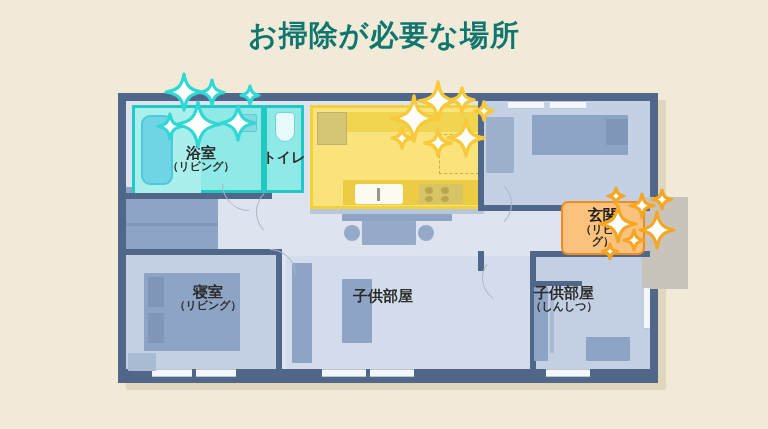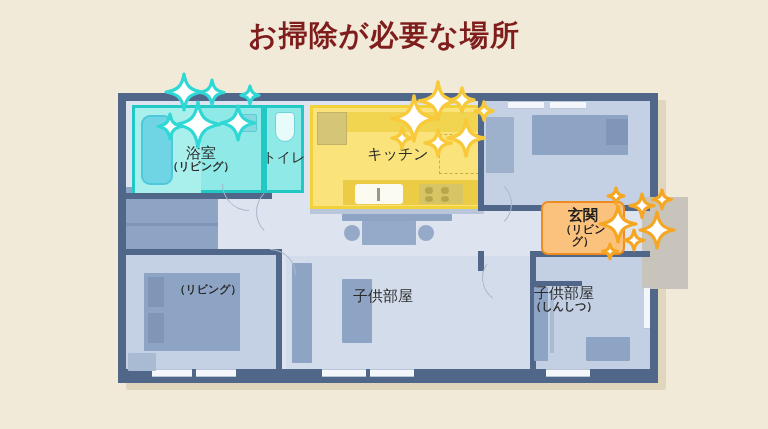--- a/index.html
+++ b/index.html
@@ -13,21 +13,21 @@
   }
   #stage{position:relative;width:768px;height:429px;}
 
   
   .title{
     position:absolute;left:0;top:16px;width:768px;
     text-align:center;
     font-size:29px;
     font-weight:700;
     letter-spacing:1px;
-    color:#7f1d1d;
+    color:#0f766e;
     font-family:"DejaVu Sans","Liberation Sans",sans-serif;
   }
 
   
   .plan-shadow{
     position:absolute;left:126px;top:100px;width:540px;height:290px;
     background:#e0d5bd;border-radius:2px;
   }
   .plan{
     position:absolute;left:118px;top:93px;width:540px;height:290px;
@@ -49,36 +49,37 @@
   .hl-cyan{background:#8fe9e6;border:3px solid #22c8c4;box-sizing:border-box;}
   .hl-cyan-lite{background:#a9f0ed;}
   .hl-yellow{background:#f9e37a;border:3px solid #f2d23a;box-sizing:border-box;}
 
   
   .lab{
     position:absolute;text-align:center;color:#2a2a2a;
     font-family:"DejaVu Sans","Liberation Sans",sans-serif;
     line-height:1.08;white-space:nowrap;
   }
-  .lab .l1{display:block;font-size:15px;font-weight:400;}
+  .lab .l1{display:block;font-size:15px;font-weight:700;}
   .lab .l2{display:block;font-size:11px;font-weight:700;}
   .lab.small .l1{font-size:14px;}
 
   .entry-lab{
     position:absolute;
     background:#fbc27e;
     border:2.5px solid #ef8c21;
     border-radius:7px;
     box-sizing:border-box;
     text-align:center;
     padding:4px 12px 5px;
     color:#22201c;
     font-family:"DejaVu Sans","Liberation Sans",sans-serif;
     line-height:1.1;
     z-index:40;
+    margin-left:20px;
   }
   .entry-lab .l1{display:block;font-size:15px;font-weight:700;}
   .entry-lab .l2{display:block;font-size:11px;font-weight:700;}
 
   
   .spk{position:absolute;pointer-events:none;z-index:45;}
   .spk svg{display:block;}
 </style>
 </head>
 <body>
@@ -124,23 +125,20 @@
         <div style="position:absolute;left:126px;top:26px;width:40px;height:40px;border:1.3px dashed #c9ae3a;box-sizing:border-box;"></div>
         <div style="position:absolute;left:30px;top:72px;width:138px;height:25px;background:#eccc45;"></div>
         <div style="position:absolute;left:42px;top:76px;width:48px;height:20px;background:#fbfbf2;border-radius:3px;"></div>
         <div style="position:absolute;left:64px;top:80px;width:3px;height:13px;background:#98988a;"></div>
         <div style="position:absolute;left:106px;top:76px;width:44px;height:20px;background:#d7c464;border-radius:2px;"></div>
         <div style="position:absolute;left:112px;top:79px;width:8px;height:7px;background:#b8a64c;border-radius:50%;"></div>
         <div style="position:absolute;left:128px;top:79px;width:8px;height:7px;background:#b8a64c;border-radius:50%;"></div>
         <div style="position:absolute;left:112px;top:88px;width:8px;height:6px;background:#b8a64c;border-radius:50%;"></div>
         <div style="position:absolute;left:128px;top:88px;width:8px;height:6px;background:#b8a64c;border-radius:50%;"></div>
       </div>
-      <div class="lab" style="left:214px;top:45px;width:116px;">
-        <span class="l1">キッチン</span>
-      </div>
 
       <div class="wall" style="left:0;top:92px;width:146px;height:6px;"></div>
       <div class="wall" style="left:178px;top:4px;width:6px;height:96px;background:transparent;"></div>
       <div class="wall" style="left:184px;top:108px;width:174px;height:5px;background:#b9c6da;"></div>
       <div class="wall" style="left:352px;top:0;width:6px;height:110px;"></div>
       <div class="wall" style="left:352px;top:104px;width:172px;height:6px;"></div>
       <div class="wall" style="left:150px;top:150px;width:6px;height:124px;"></div>
       <div class="wall" style="left:0;top:148px;width:156px;height:6px;"></div>
       <div class="wall" style="left:404px;top:150px;width:6px;height:124px;"></div>
       <div class="wall" style="left:404px;top:150px;width:120px;height:6px;"></div>
@@ -190,20 +188,21 @@
 
     </div>
   </div>
 
   <div class="entry-lab" style="left:541px;top:201px;width:84px;">
     <span class="l1">玄関</span>
     <span class="l2">（リビング）</span>
   </div>
 
   <div class="lab" style="left:160px;top:284px;width:96px;">
+    <span class="l1">寝室</span>
     <span class="l2">（リビング）</span>
   </div>
 
   <div class="lab" style="left:336px;top:288px;width:94px;">
     <span class="l1">子供部屋</span>
   </div>
 
   <div class="lab" style="left:513px;top:285px;width:102px;">
     <span class="l1">子供部屋</span>
     <span class="l2">（しんしつ）</span>

